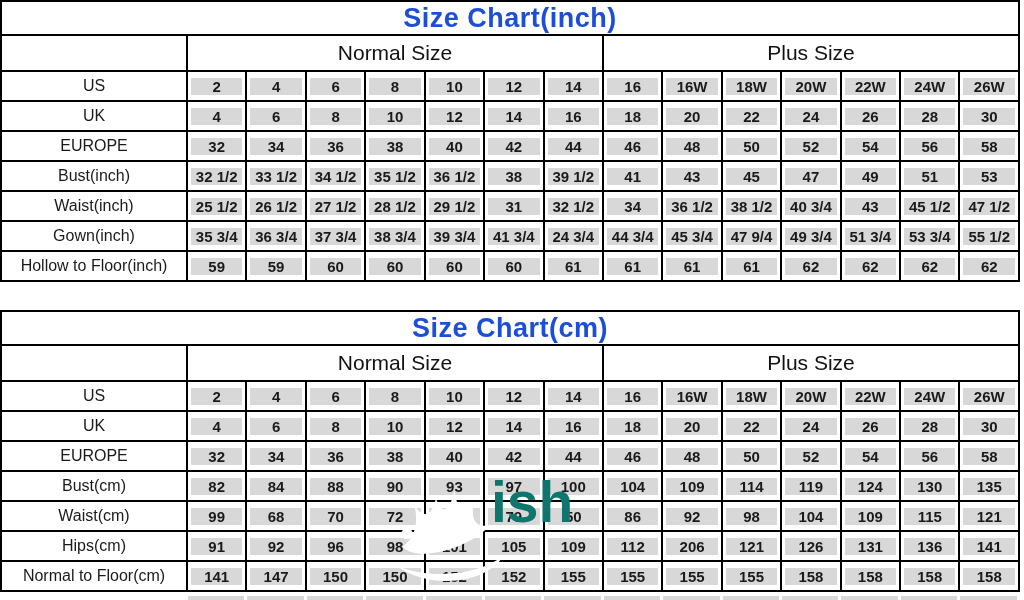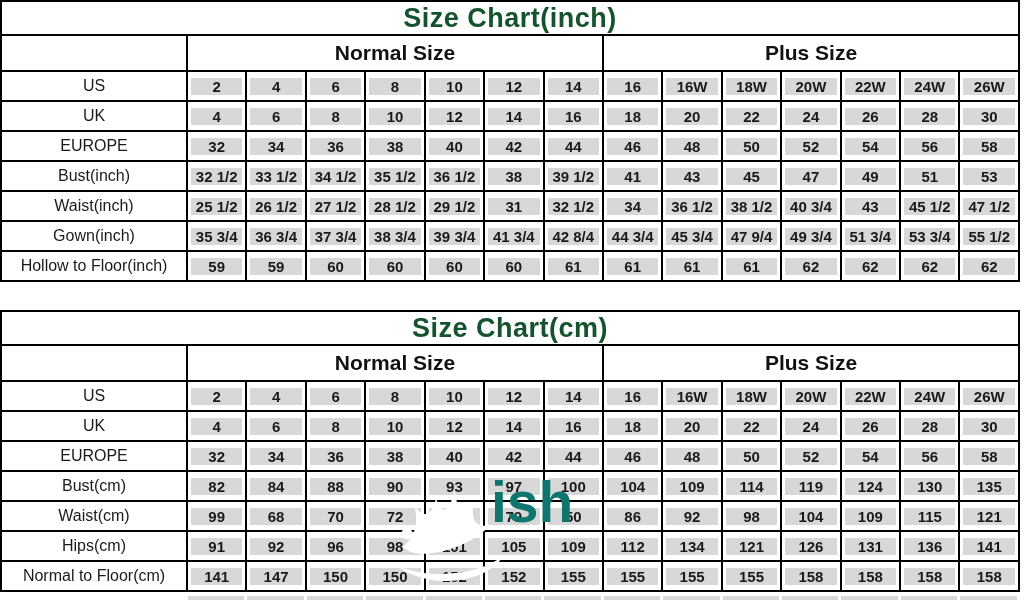--- a/index.html
+++ b/index.html
@@ -5,29 +5,29 @@
   html,body{margin:0;padding:0;background:#ffffff;}
   body{
     width:1024px;height:600px;position:relative;overflow:hidden;
     font-family:"Liberation Sans",sans-serif;color:#1a1a1a;
   }
   .size-table{position:absolute;left:0;width:1020px;background:#fff;}
   #table-inch{top:0;}
   #table-cm{top:310px;}
   .tbl-title{
     height:32px;border:2px solid #000;display:flex;align-items:center;justify-content:center;
-    font-size:27px;font-weight:900;letter-spacing:.5px;color:#14532d;
+    font-size:27px;font-weight:900;letter-spacing:.5px;color:#1d4ed8;
   }
   table{border-collapse:collapse;table-layout:fixed;width:1020px;margin-top:-2px;}
   col.lblcol{width:186px;}
   th,td{border:2px solid #000;padding:0;overflow:hidden;}
   tr.group-row{height:36px;}
   tbody tr{height:30px;}
   th.corner{background:#fff;}
-  th.group{background:#fff;font-size:21px;font-weight:700;color:#111;}
+  th.group{background:#fff;font-size:21px;font-weight:400;color:#111;}
   th.rlabel{background:#fff;font-size:16px;font-weight:400;text-align:center;white-space:nowrap;}
   td.dcell{padding:2px 3px;background:#fff;}
   td.dcell .fill{
     width:100%;height:100%;background:#d8d8d8;display:flex;align-items:center;justify-content:center;
     font-size:15px;font-weight:700;white-space:nowrap;
   }
   
   .cutrow{
     position:absolute;top:596px;left:188px;width:832px;height:4px;
     background:repeating-linear-gradient(90deg,#d8d8d8 0,#d8d8d8 56.4px,#fff 56.4px,#fff 59.4px);
@@ -295,21 +295,21 @@
           <td class="dcell">
             <div class="fill">38 3/4</div>
           </td>
           <td class="dcell">
             <div class="fill">39 3/4</div>
           </td>
           <td class="dcell">
             <div class="fill">41 3/4</div>
           </td>
           <td class="dcell">
-            <div class="fill">42 8/4</div>
+            <div class="fill">24 3/4</div>
           </td>
           <td class="dcell">
             <div class="fill">44 3/4</div>
           </td>
           <td class="dcell">
             <div class="fill">45 3/4</div>
           </td>
           <td class="dcell">
             <div class="fill">47 9/4</div>
           </td>
@@ -635,21 +635,21 @@
           <td class="dcell">
             <div class="fill">105</div>
           </td>
           <td class="dcell">
             <div class="fill">109</div>
           </td>
           <td class="dcell">
             <div class="fill">112</div>
           </td>
           <td class="dcell">
-            <div class="fill">134</div>
+            <div class="fill">206</div>
           </td>
           <td class="dcell">
             <div class="fill">121</div>
           </td>
           <td class="dcell">
             <div class="fill">126</div>
           </td>
           <td class="dcell">
             <div class="fill">131</div>
           </td>

